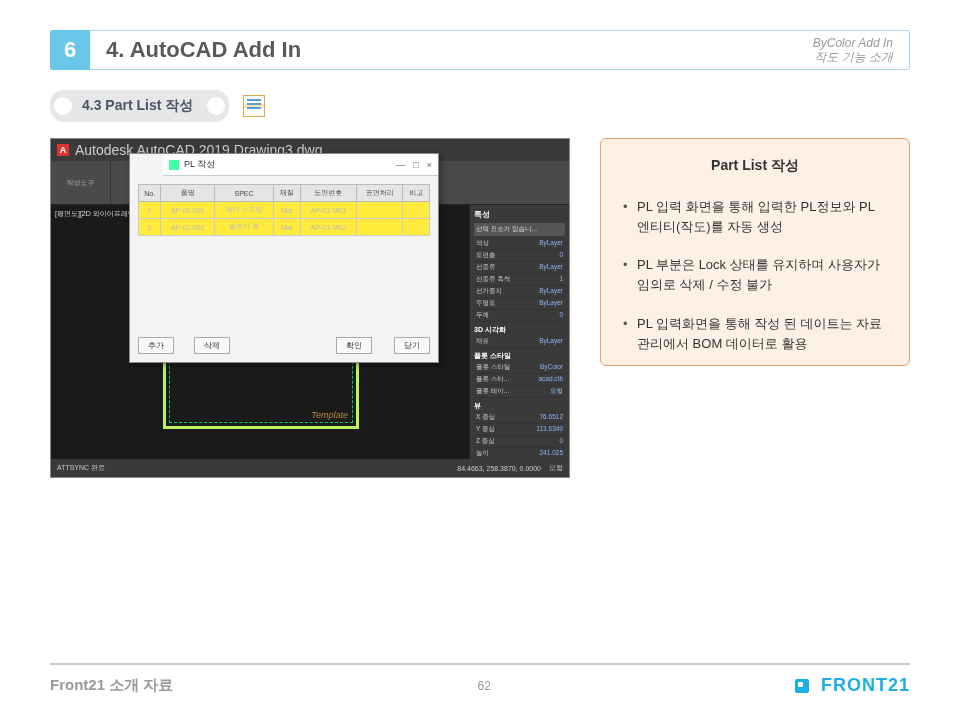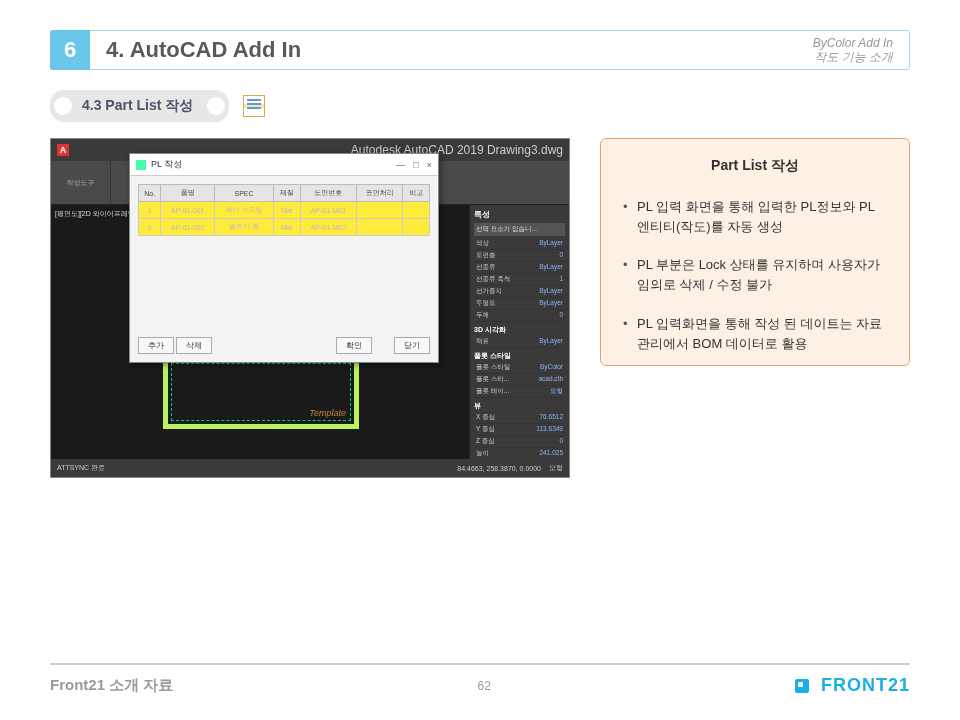--- a/index.html
+++ b/index.html
@@ -19,43 +19,43 @@
   .doc-icon { width: 22px; height: 22px; border: 1px solid #dea94a; background: linear-gradient(#fff, #fff 40%, #fde2b3 40%, #fde2b3 60%, #fff 60%); position: relative; }
   .doc-icon::before { content:""; position:absolute; left:3px; top:3px; right:3px; height:2px; background:#5a9bd5; box-shadow: 0 4px 0 #5a9bd5, 0 8px 0 #5a9bd5; }
 
   
   .content { display: flex; margin: 16px 50px 0 50px; gap: 30px; }
 
   
   .shot { width: 520px; height: 340px; background: #2b2b2b; position: relative; border: 1px solid #888; overflow: hidden; font-size: 8px; color: #bbb; }
   .acad-topbar { position:absolute; top:0; left:0; right:0; height:22px; background:#3a3a3a; display:flex; align-items:center; padding:0 6px; gap:6px; }
   .acad-logo { width:12px; height:12px; background:#d33; color:#fff; font-weight:bold; font-size:9px; line-height:12px; text-align:center; }
-  .acad-title { flex:1; text-align:right; color:#ccc; font-size:12px; }
+  .acad-title { flex:1; text-align:left; color:#ccc; font-size:14px; }
   .acad-ribbon { position:absolute; top:22px; left:0; right:0; height:44px; background:#4a4a4a; border-bottom:1px solid #222; display:flex; }
   .ribbon-grp { width:60px; border-right:1px solid #333; display:flex; flex-direction:column; align-items:center; justify-content:center; font-size:7px; color:#aaa; }
   .acad-canvas { position:absolute; top:66px; left:0; right:100px; bottom:18px; background:#1a1a1a; }
   .acad-propspanel { position:absolute; top:66px; right:0; width:100px; bottom:10px; background:#3a3a3a; border-left:1px solid #222; padding:4px; }
   .prop-row { display:flex; justify-content:space-between; font-size:6.5px; color:#ccc; padding:1px 2px; border-bottom:1px solid #333; }
   .prop-row span:last-child { color:#8ab4f8; }
   .acad-status { position:absolute; bottom:0; left:0; right:0; height:18px; background:#3a3a3a; display:flex; align-items:center; padding:0 6px; font-size:7px; color:#ccc; }
 
   .dlg { position:absolute; top:14px; left:78px; width:310px; height:210px; background:#f3f3f3; border:1px solid #888; box-shadow: 2px 2px 6px rgba(0,0,0,.4); }
-  .dlg-title { height:22px; background:#fff; border-bottom:1px solid #ccc; display:flex; align-items:center; padding:0 6px; font-size:9px; color:#333; }
+  .dlg-title { height:22px; background:#fff; border-bottom:1px solid #ccc; display:flex; align-items:center; padding:0 6px; font-size:9px; color:#333;margin-left:33px; }
   .dlg-title-icon { width:10px; height:10px; background:#4fa; margin-right:5px; }
   .dlg-close { margin-left:auto; display:flex; gap:8px; color:#666; }
   .dlg-body { padding:8px; }
   .pl-table { width:100%; border-collapse:collapse; font-size:7px; }
   .pl-table th { background:#e5e5e5; border:1px solid #bbb; padding:3px 2px; color:#444; font-weight:normal; }
   .pl-table td { border:1px solid #ccc; padding:3px 2px; text-align:center; }
   .pl-table tr.sel td { background:#ffeb3b; }
-  .dlg-btns { position:absolute; bottom:8px; left:8px; display:flex; gap:2px; }
+  .dlg-btns { position:absolute; bottom:8px; left:8px; display:flex; gap:20px; }
   .dlg-btns-r { position:absolute; bottom:8px; right:8px; display:flex; gap:22px;border-radius:7px; }
   .dlg-btn { background:#f8f8f8; border:1px solid #aaa; padding:2px 9px; font-size:8px; color:#333; }
 
-  .green-draw { position:absolute; left:80px; right:110px; bottom:30px; height:74px; border:5px solid #bef264;margin-left:32px; }
+  .green-draw { position:absolute; left:80px; right:110px; bottom:30px; height:74px; border:3px solid #bef264;margin-left:32px; }
   .green-draw::before { content:""; position:absolute; inset:3px; border:1px dashed #0c6; }
   .tmpl { position:absolute; right:8px; bottom:6px; color:#b84; font-size:9px; font-style:italic; }
 
   
   .card { flex:1; border:1px solid #e9a06b; background:#fdf1e6; border-radius:6px; padding:18px 20px; font-size:13px; color:#333; height:228px; }
   .card h3 { text-align:center; font-size:14px; font-weight:bold; margin-bottom:22px; }
   .card ul { list-style:none; }
   .card li { position:relative; padding-left:16px; margin-bottom:18px; line-height:1.55; }
   .card li::before { content:"•"; position:absolute; left:2px; color:#555; }
 

